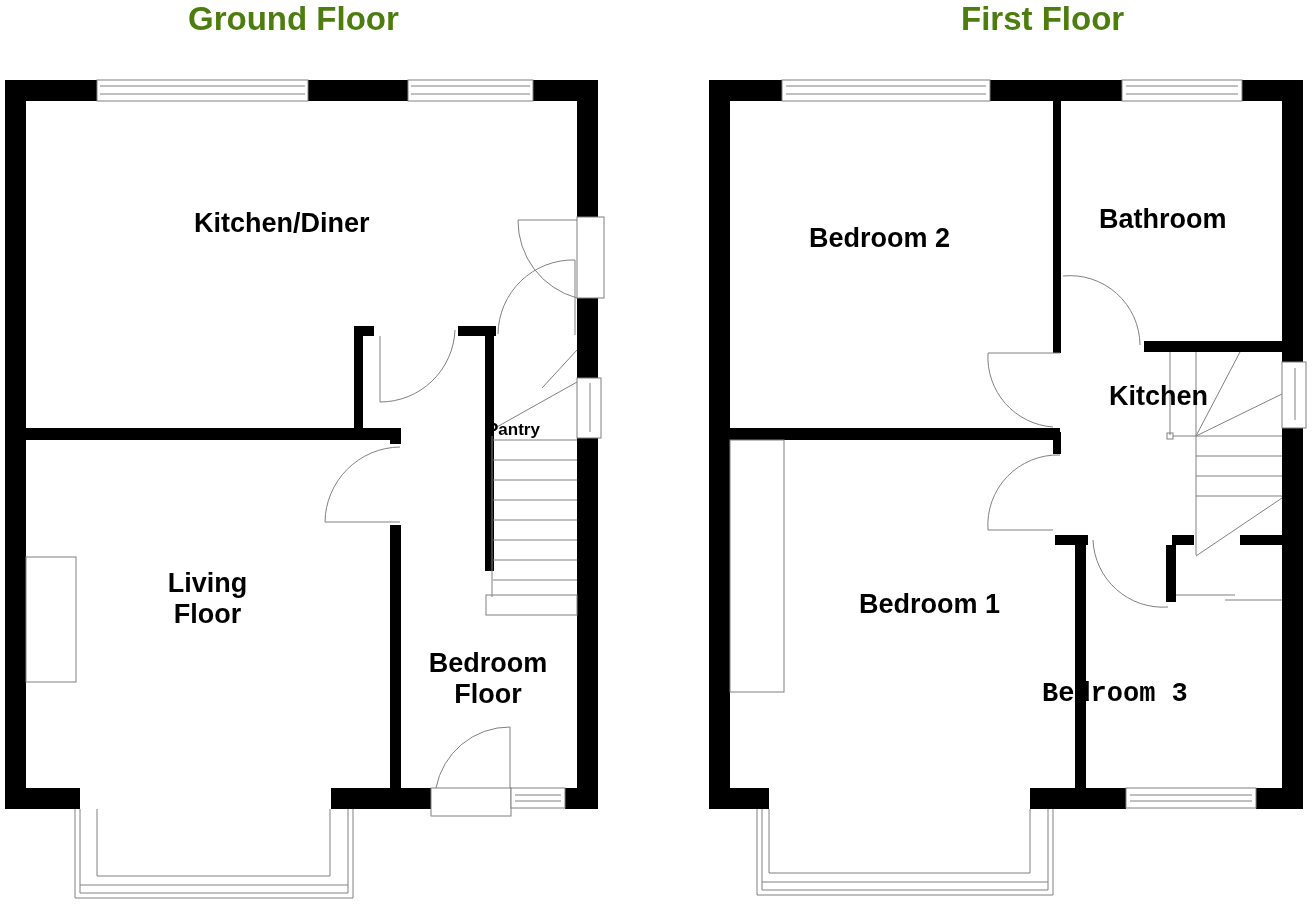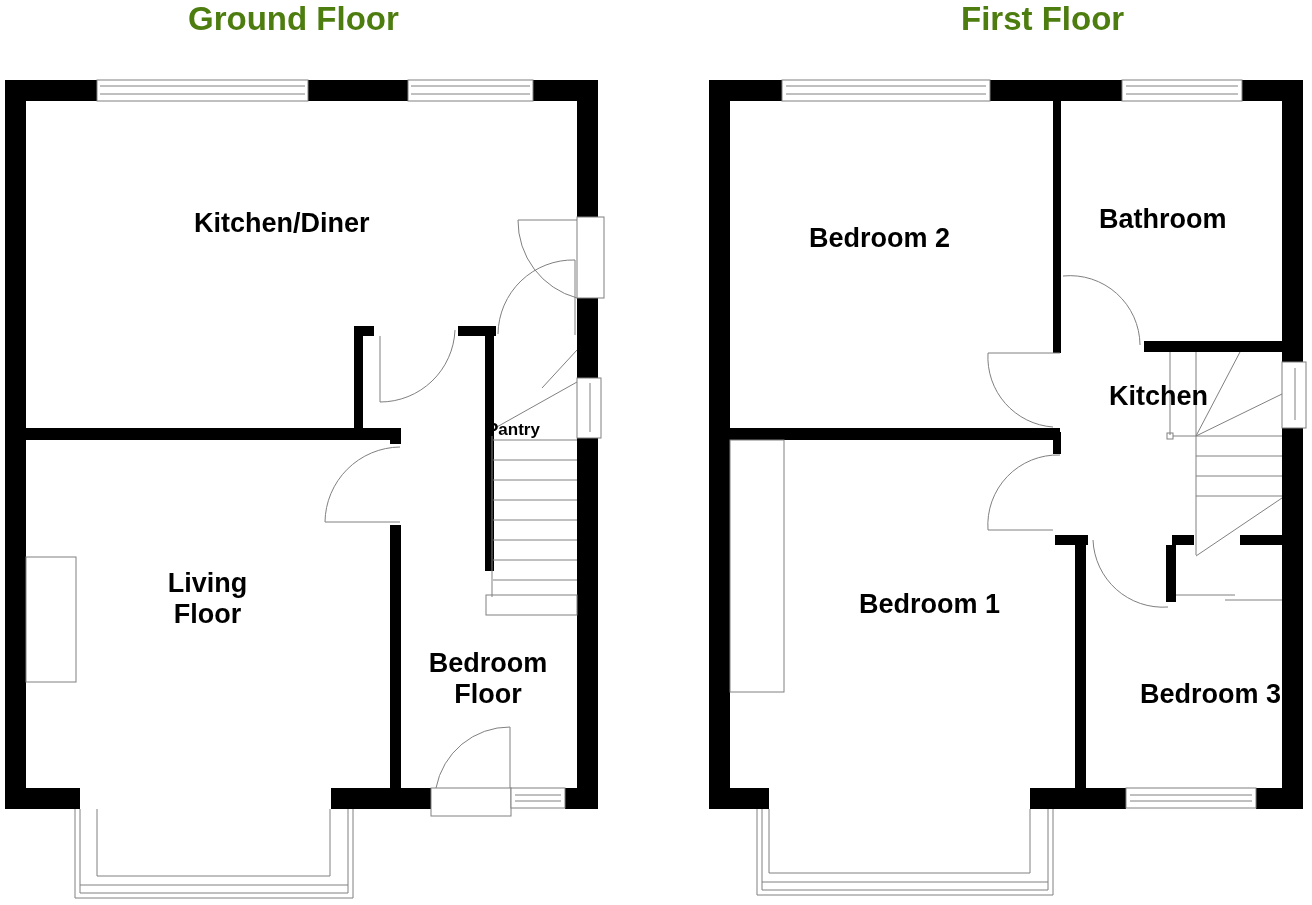--- a/index.html
+++ b/index.html
@@ -174,13 +174,13 @@
 </div>
 <div class="label" style="left:418px; top:648px; width:140px;">
   <div>Bedroom</div>
   <div>Floor</div>
 </div>
 
 <div class="label" style="left:809px; top:223px;">Bedroom 2</div>
 <div class="label" style="left:1099px; top:204px;text-align:center;">Bathroom</div>
 <div class="label" style="left:1109px; top:381px;">Kitchen</div>
 <div class="label" style="left:823px; top:589px;margin-left:36px;">Bedroom 1</div>
-<div class="label" style="left:1140px; top:679px;">Bedroom 3</div>
+<div class="label" style="left:1042px; top:679px;font-family:Liberation Mono, monospace;">Bedroom 3</div>
 
 </body></html>

